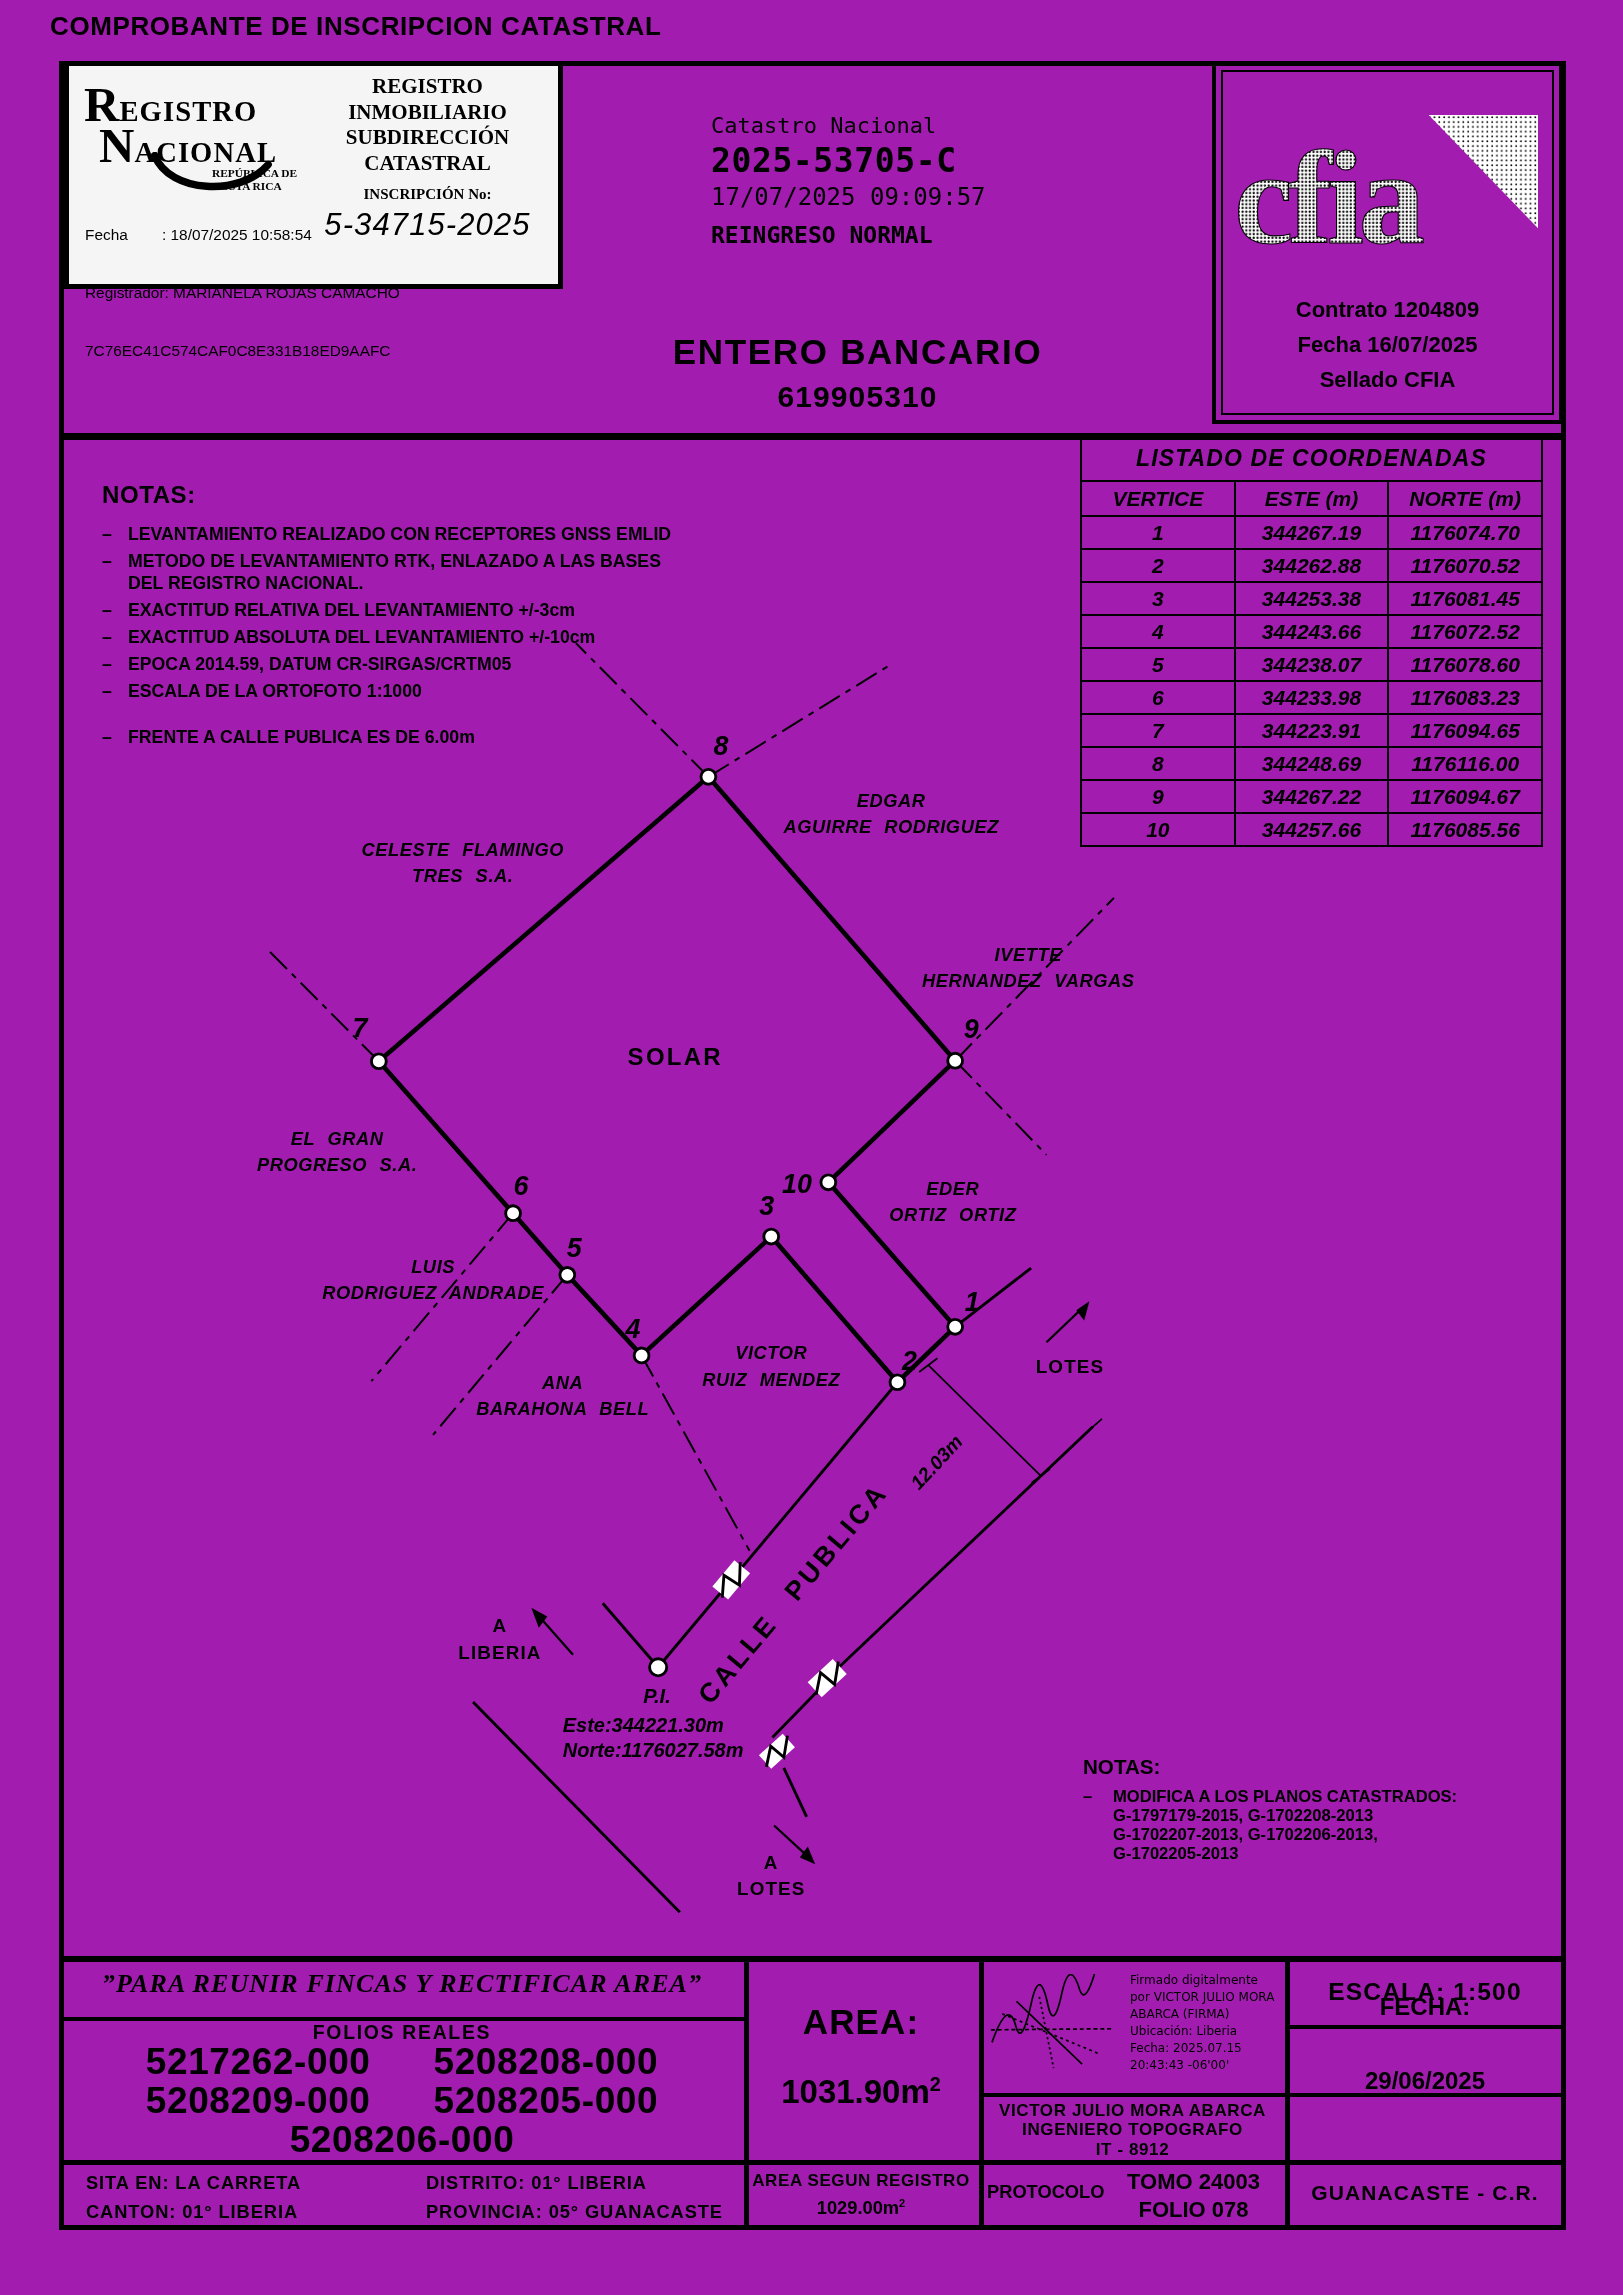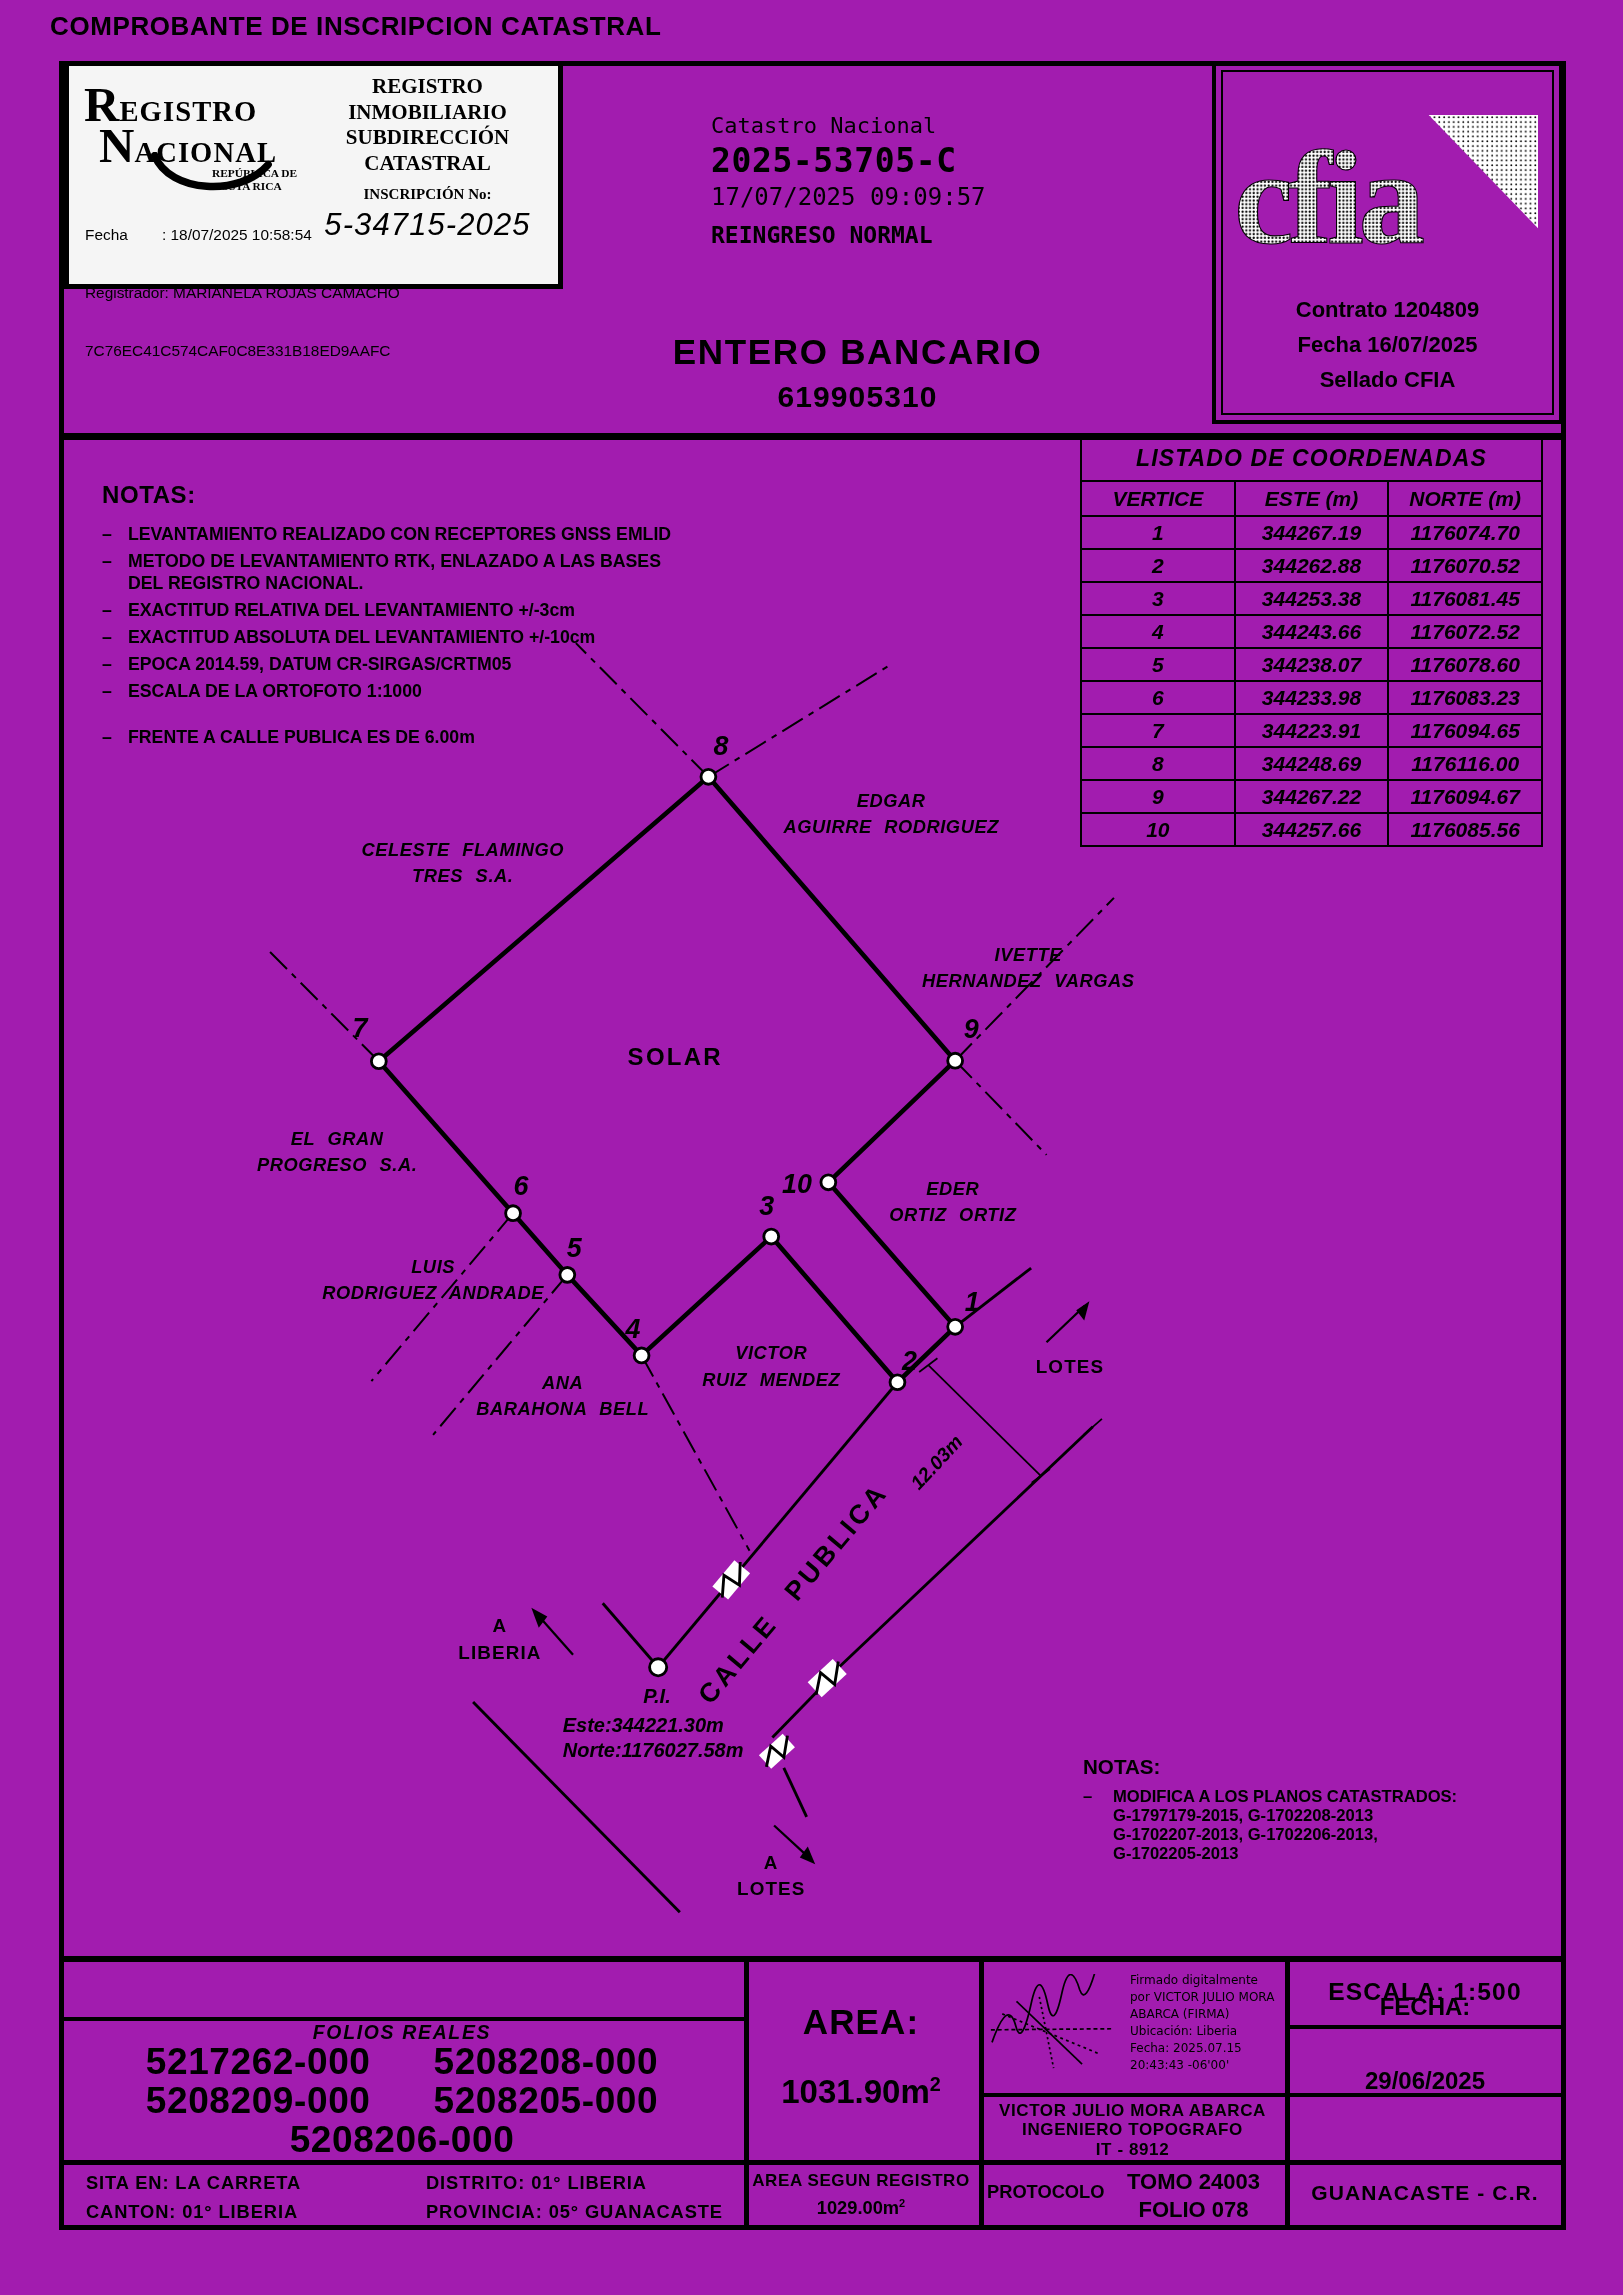--- a/index.html
+++ b/index.html
@@ -47,21 +47,21 @@
   .nl-item{display:flex;font-size:17.7px;font-weight:700;line-height:22px;margin-top:5.1px;letter-spacing:0px;}
   .nl-dash{width:26px;flex:none;}
   .nl-gap{margin-top:24px;}
   .notes-right{left:1083px;top:1755px;width:468px;}
   .nr-title{font-size:20.6px;font-weight:700;margin-bottom:8px;}
   .nr-row{display:flex;font-size:16.6px;font-weight:700;line-height:19px;}
   .nr-dash{width:30px;flex:none;}
   .nr-cont{margin-left:30px;font-size:16.6px;font-weight:700;line-height:19px;}
   
   .motivo{left:59px;top:1969px;width:686px;text-align:center;font-family:"Liberation Serif",serif;font-style:italic;font-weight:700;font-size:26px;letter-spacing:1.1px;}
-  .folios-label{left:59px;top:2021px;width:686px;text-align:center;font-size:19.4px;font-weight:700;letter-spacing:1.7px;font-style:italic;}
+  .folios-label{left:59px;top:2021px;width:686px;text-align:center;font-size:19.4px;font-weight:700;letter-spacing:1.7px;}
   .folio-row{left:59px;width:686px;display:flex;justify-content:center;gap:63px;font-size:37px;font-weight:700;line-height:37px;letter-spacing:0.6px;}
   .sita{font-size:18.3px;font-weight:700;letter-spacing:0.9px;}
   .area-cell{left:744px;width:234px;text-align:center;}
   .area-label{top:2002px;font-size:35px;font-weight:700;letter-spacing:1.1px;}
   .area-value{top:2073px;font-size:33px;font-weight:700;}
   .area-reg{left:744px;width:234px;text-align:center;font-weight:700;}
   sup{font-size:60%;}
   .sig-text{left:1130px;top:1972px;width:150px;font-family:"DejaVu Sans",sans-serif;font-size:12px;line-height:17px;}
   .ing-block{left:979px;top:2101px;width:307px;text-align:center;font-size:17px;font-weight:700;line-height:19.4px;letter-spacing:0.6px;}
   .protocolo{left:987px;top:2181px;font-size:18.3px;font-weight:700;}
@@ -374,20 +374,21 @@
 
   <div class="abs hline" style="left:59px;top:1956px;width:1507px;height:5.7px;"></div>
   <div class="abs hline" style="left:59px;top:2017px;width:686px;height:4px;"></div>
   <div class="abs hline" style="left:59px;top:2160px;width:1507px;height:4.6px;"></div>
   <div class="abs hline" style="left:1285px;top:2025px;width:280px;height:4px;"></div>
   <div class="abs hline" style="left:979px;top:2093px;width:587px;height:4px;"></div>
   <div class="abs vline" style="left:744px;top:1956px;width:4.6px;height:274px;"></div>
   <div class="abs vline" style="left:979px;top:1956px;width:4.6px;height:274px;"></div>
   <div class="abs vline" style="left:1285px;top:1956px;width:4.6px;height:274px;"></div>
 
+  <div class="abs motivo">”PARA REUNIR FINCAS Y RECTIFICAR AREA”</div>
   <div class="abs folios-label">FOLIOS REALES</div>
   <div class="abs folio-row" style="top:2043px;">
     <span>5217262-000</span>
     <span>5208208-000</span>
   </div>
   <div class="abs folio-row" style="top:2082px;">
     <span>5208209-000</span>
     <span>5208205-000</span>
   </div>
   <div class="abs folio-row" style="top:2121px;">

